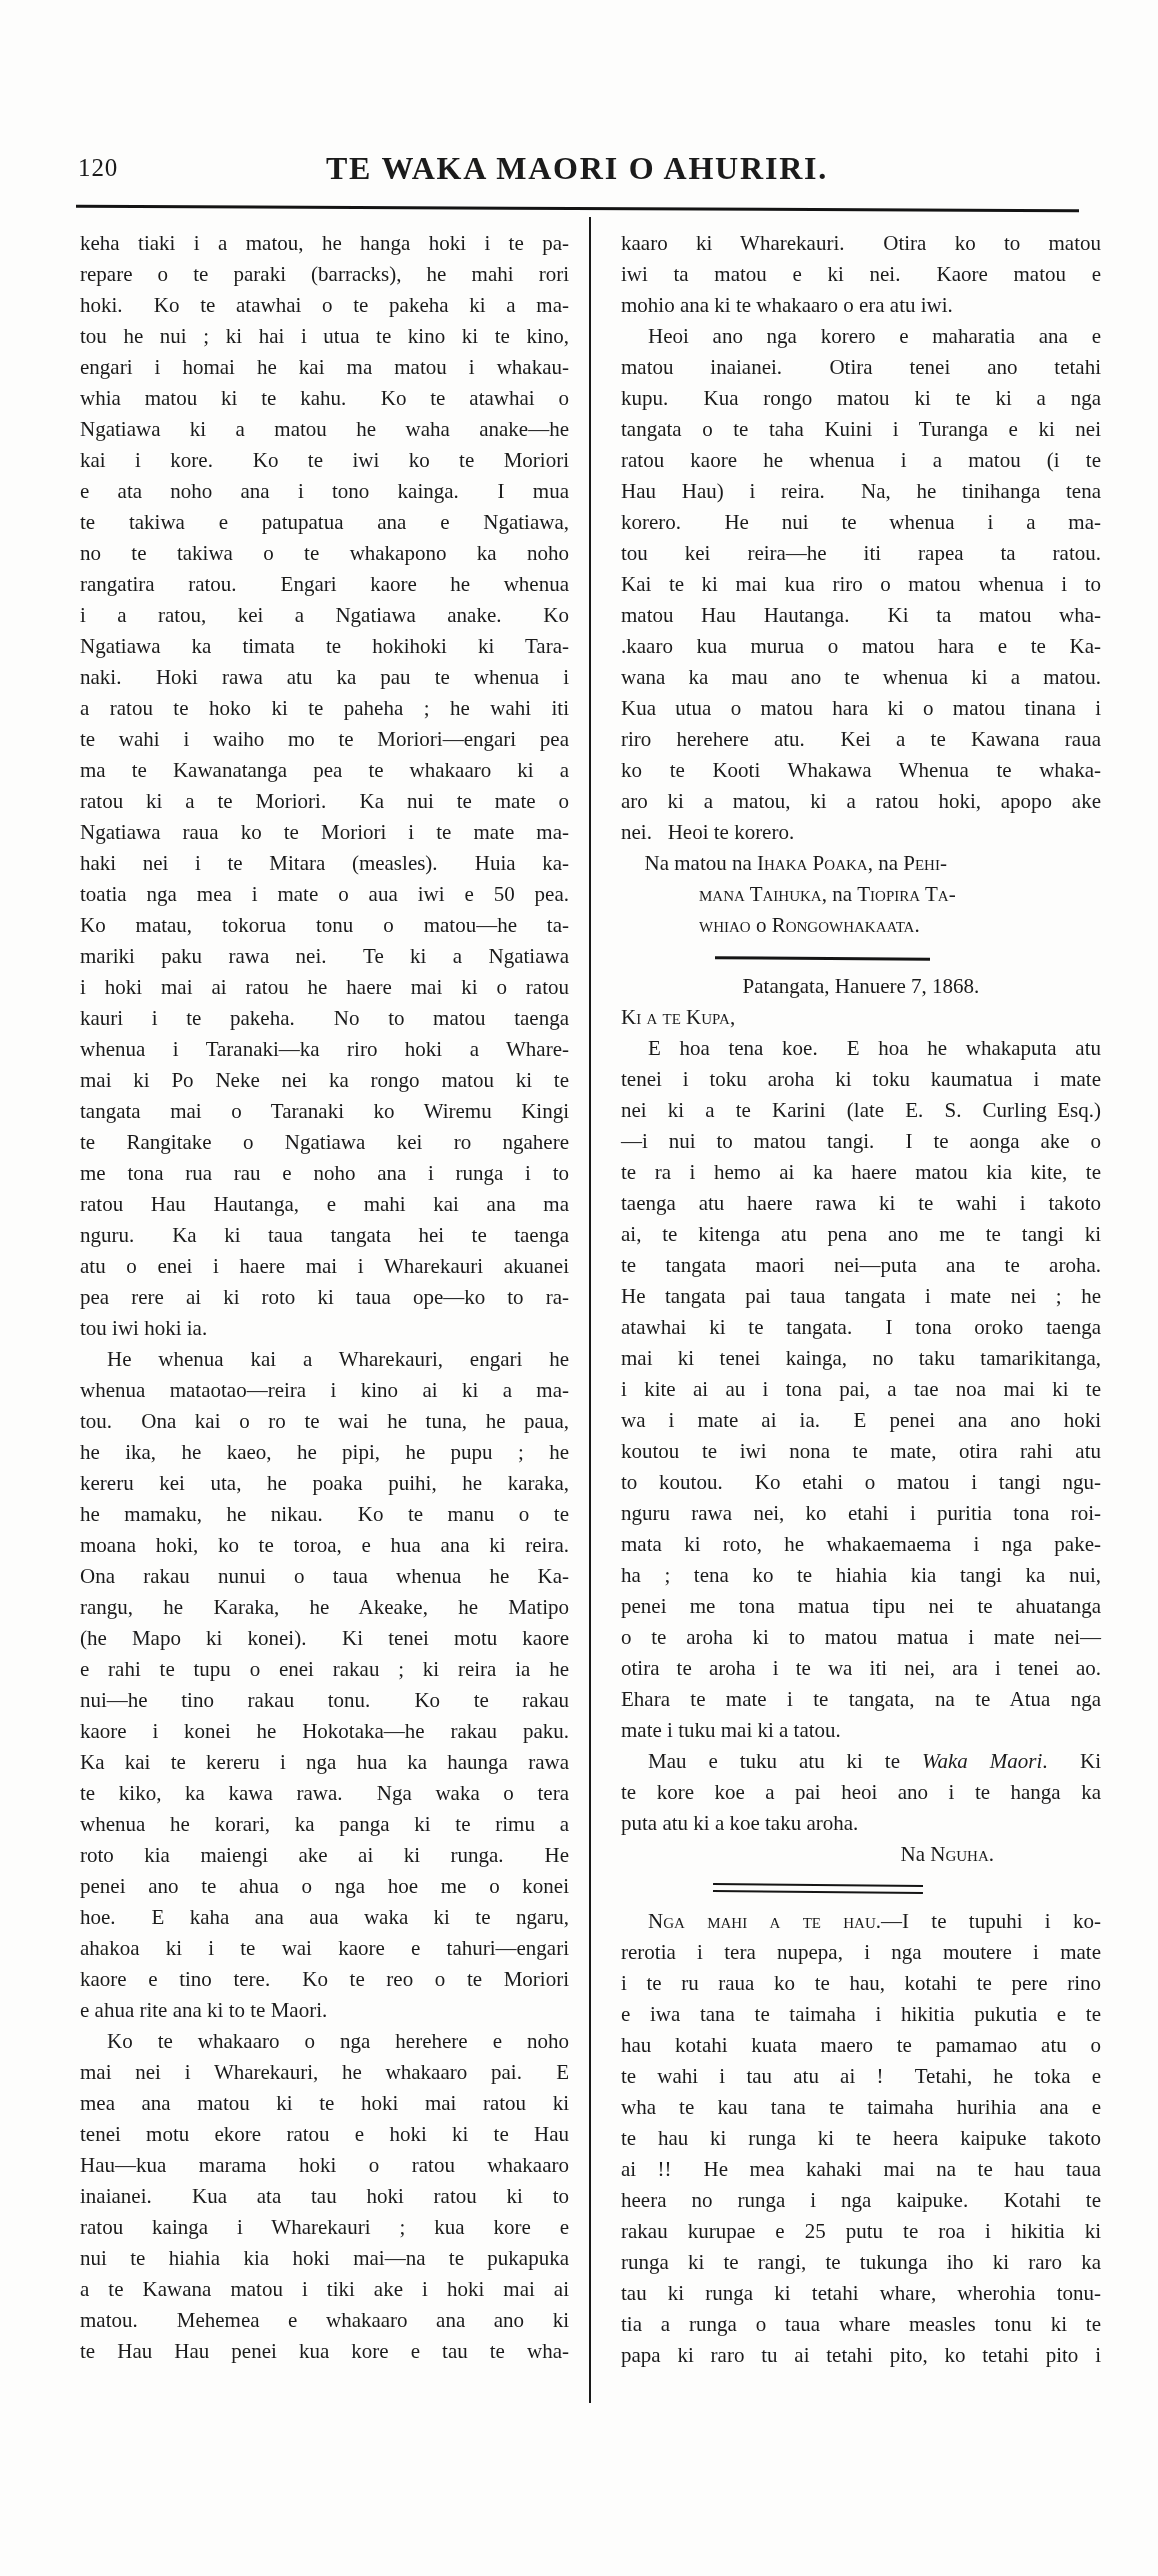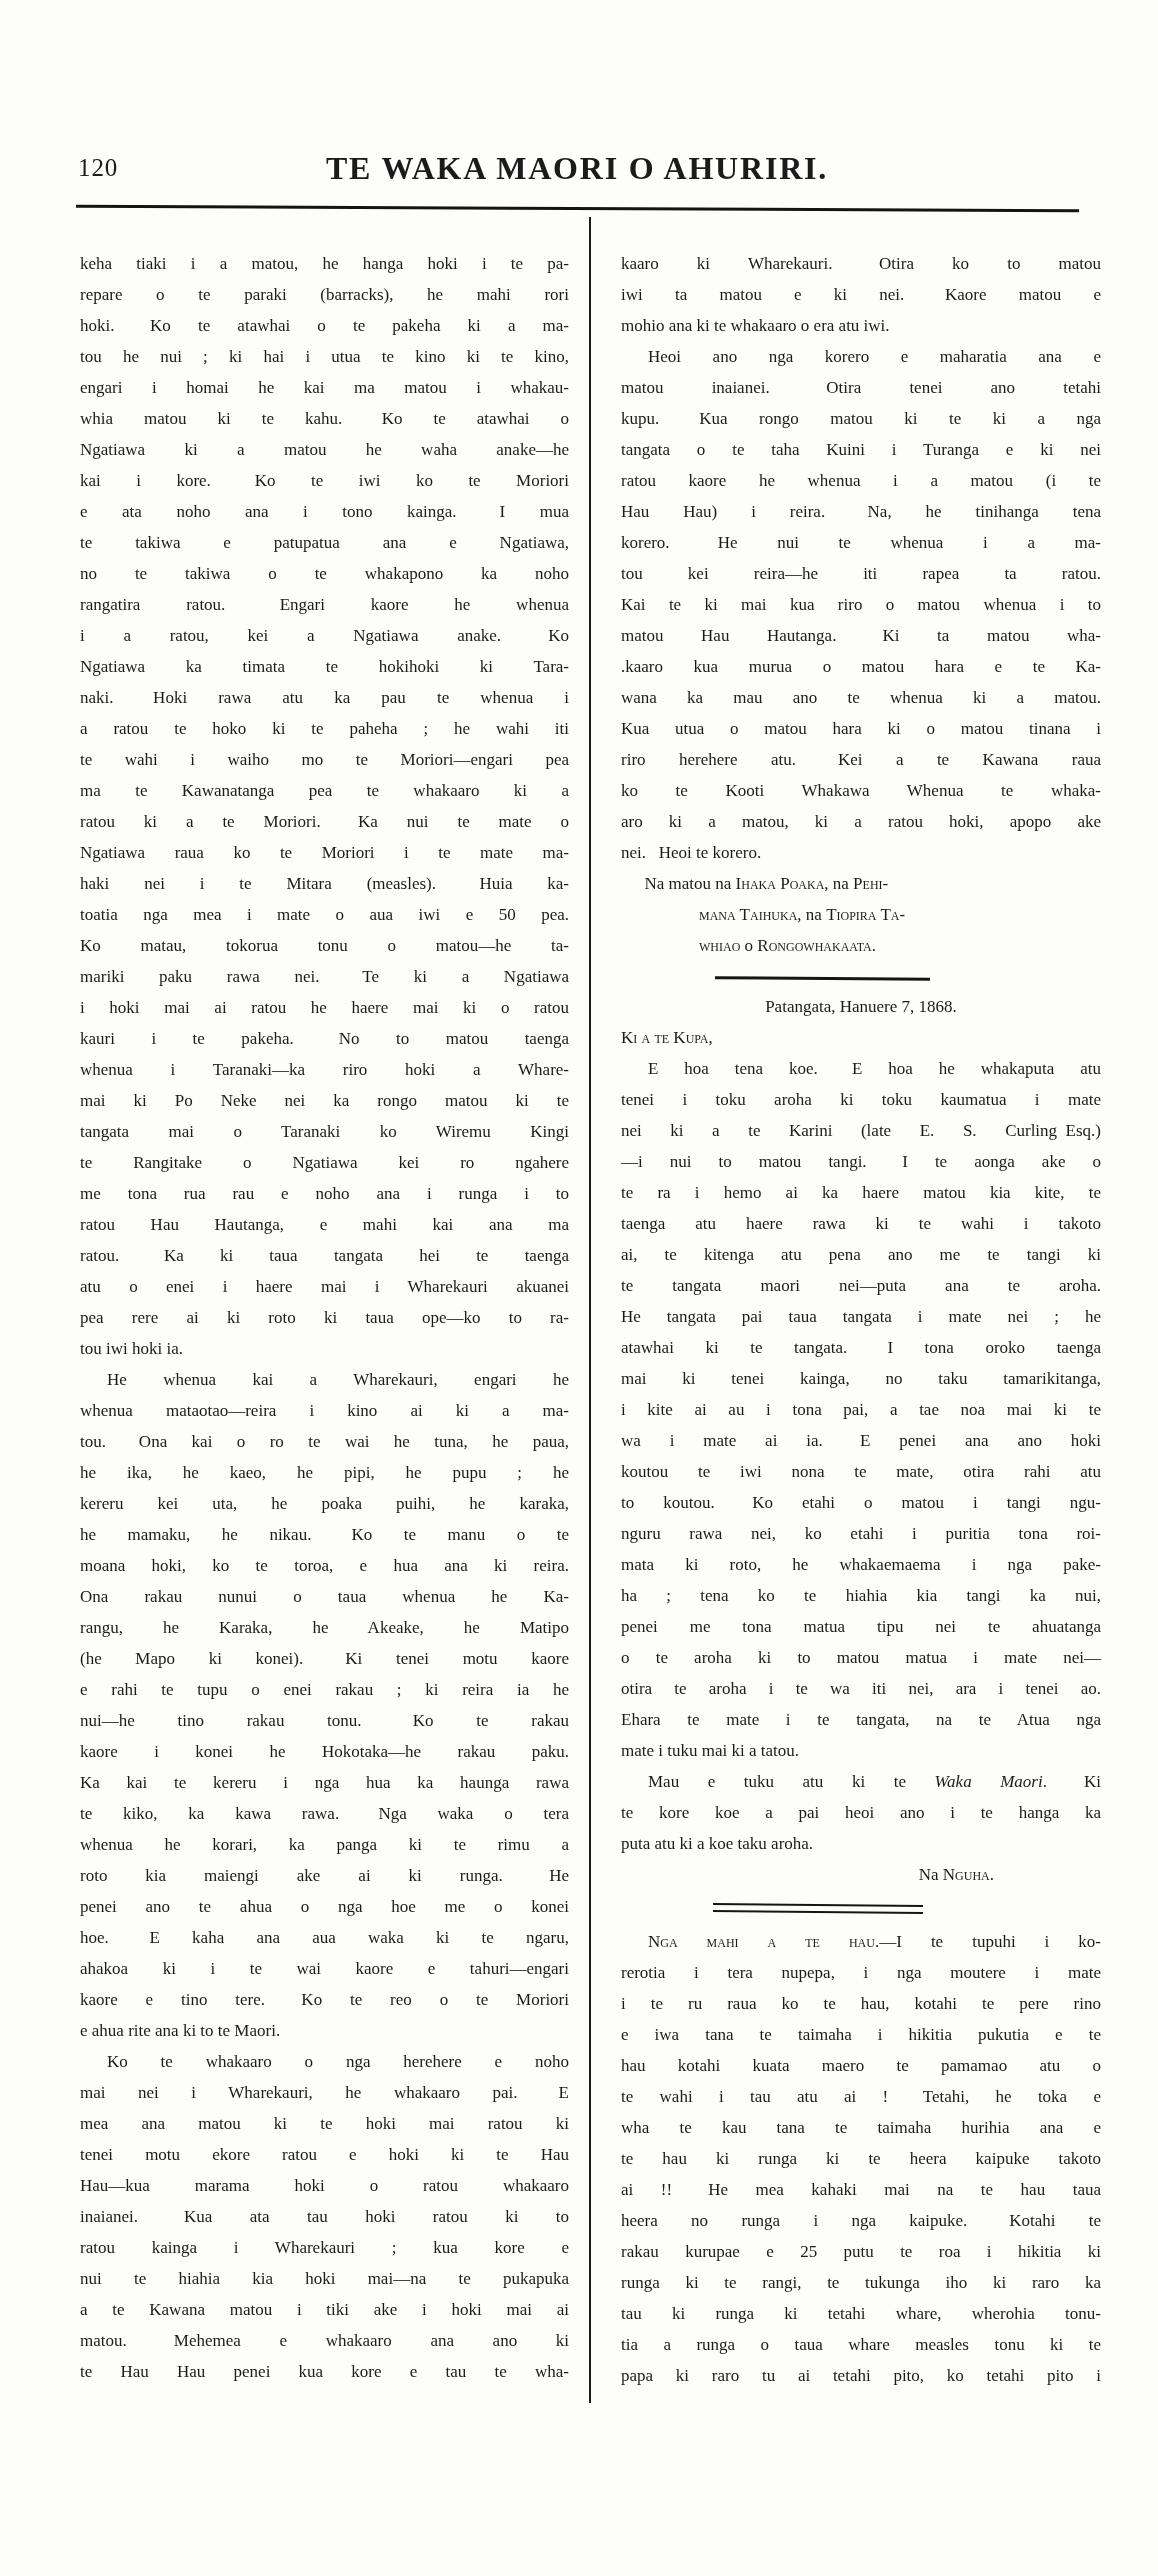--- a/index.html
+++ b/index.html
@@ -18,21 +18,21 @@
     text-align:center;font-size:32px;font-weight:bold;letter-spacing:1.8px;
   }
   .header-rule{
     position:absolute;left:76px;top:207px;width:1003px;height:2.7px;
     background:#141414;transform:rotate(0.25deg);
   }
   .col-divider{
     position:absolute;left:589px;top:217px;width:1.8px;height:2186px;
     background:#1a1a1a;
   }
-  .column{position:absolute;top:228px;font-size:17px;line-height:31px;margin-top:20px;}
+  .column{position:absolute;top:228px;font-size:21px;line-height:31px;}
   .col-left{left:80px;width:489px;}
   .col-right{left:621px;width:480px;}
   .line{
     text-align:justify;text-align-last:justify;
     -moz-text-align-last:justify;white-space:normal;
   }
   .line.f{text-indent:27px;}
   .line.sh{text-align-last:left;-moz-text-align-last:left;}
   .line.sig1{text-align-last:left;-moz-text-align-last:left;text-indent:23.5px;}
   .line.sig2{text-align-last:left;-moz-text-align-last:left;text-indent:78px;}
@@ -85,21 +85,21 @@
       <div class="line">Ko matau, tokorua tonu o matou—he ta-</div>
       <div class="line">mariki paku rawa nei.  Te ki a Ngatiawa</div>
       <div class="line">i hoki mai ai ratou he haere mai ki o ratou</div>
       <div class="line">kauri i te pakeha.  No to matou taenga</div>
       <div class="line">whenua i Taranaki—ka riro hoki a Whare-</div>
       <div class="line">mai ki Po Neke nei ka rongo matou ki te</div>
       <div class="line">tangata mai o Taranaki ko Wiremu Kingi</div>
       <div class="line">te Rangitake o Ngatiawa kei ro ngahere</div>
       <div class="line">me tona rua rau e noho ana i runga i to</div>
       <div class="line">ratou Hau Hautanga, e mahi kai ana ma</div>
-      <div class="line">ratou.  Ka ki taua tangata hei te taenga</div>
+      <div class="line">nguru.  Ka ki taua tangata hei te taenga</div>
       <div class="line">atu o enei i haere mai i Wharekauri akuanei</div>
       <div class="line">pea rere ai ki roto ki taua ope—ko to ra-</div>
       <div class="line sh">tou iwi hoki ia.</div>
       <div class="line f">He whenua kai a Wharekauri, engari he</div>
       <div class="line">whenua mataotao—reira i kino ai ki a ma-</div>
       <div class="line">tou.  Ona kai o ro te wai he tuna, he paua,</div>
       <div class="line">he ika, he kaeo, he pipi, he pupu&nbsp;; he</div>
       <div class="line">kereru kei uta, he poaka puihi, he karaka,</div>
       <div class="line">he mamaku, he nikau.  Ko te manu o te</div>
       <div class="line">moana hoki, ko te toroa, e hua ana ki reira.</div>

